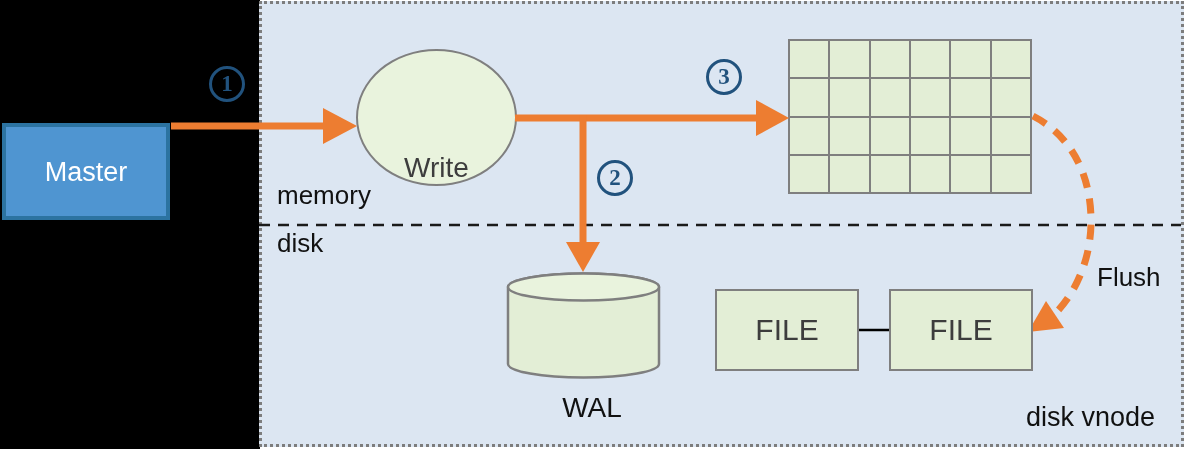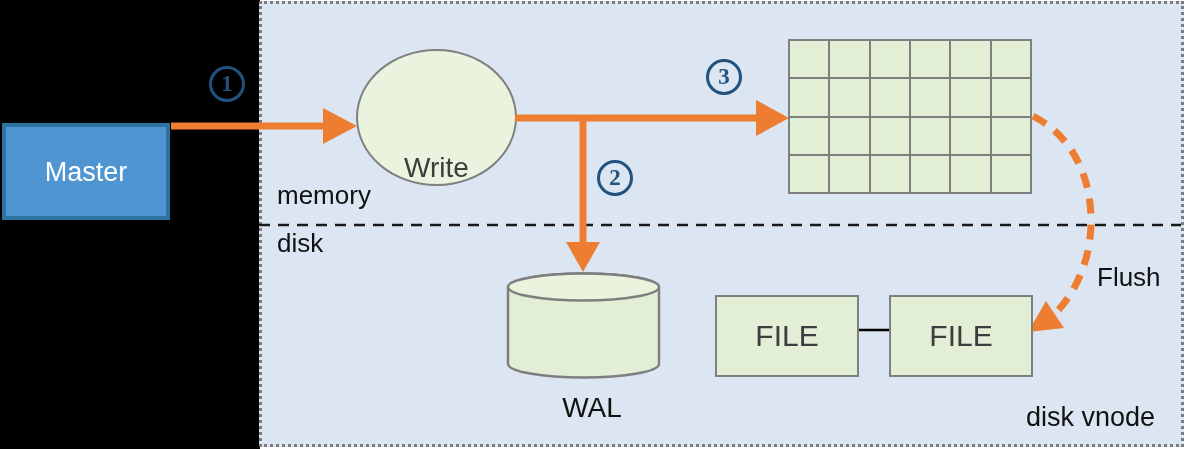--- a/index.html
+++ b/index.html
@@ -43,21 +43,21 @@
     border-radius:50%;color:var(--text-dark);font-size:28px;
     display:flex;align-items:flex-end;justify-content:center;box-sizing:border-box;
   }
   #memtable-grid{
     left:788px;top:39px;width:244px;height:155px;z-index:2;
     display:grid;border:1px solid var(--shape-border);
     background:var(--shape-border);box-sizing:border-box;gap:2px;padding:1px;
   }
   #memtable-grid .cell{background:var(--green-fill);}
   .file-node{
-    top:295px;width:144px;height:82px;z-index:4;
+    top:289px;width:144px;height:82px;z-index:4;
     background:var(--green-fill);border:2.5px solid var(--shape-border);
     color:var(--text-dark);font-size:30px;
     display:flex;align-items:center;justify-content:center;box-sizing:border-box;
   }
   #file-node-left{left:715px;}
   #file-node-right{left:889px;}
 
   
   .step-badge{
     width:30px;height:30px;border:3px solid var(--step-blue);border-radius:50%;

